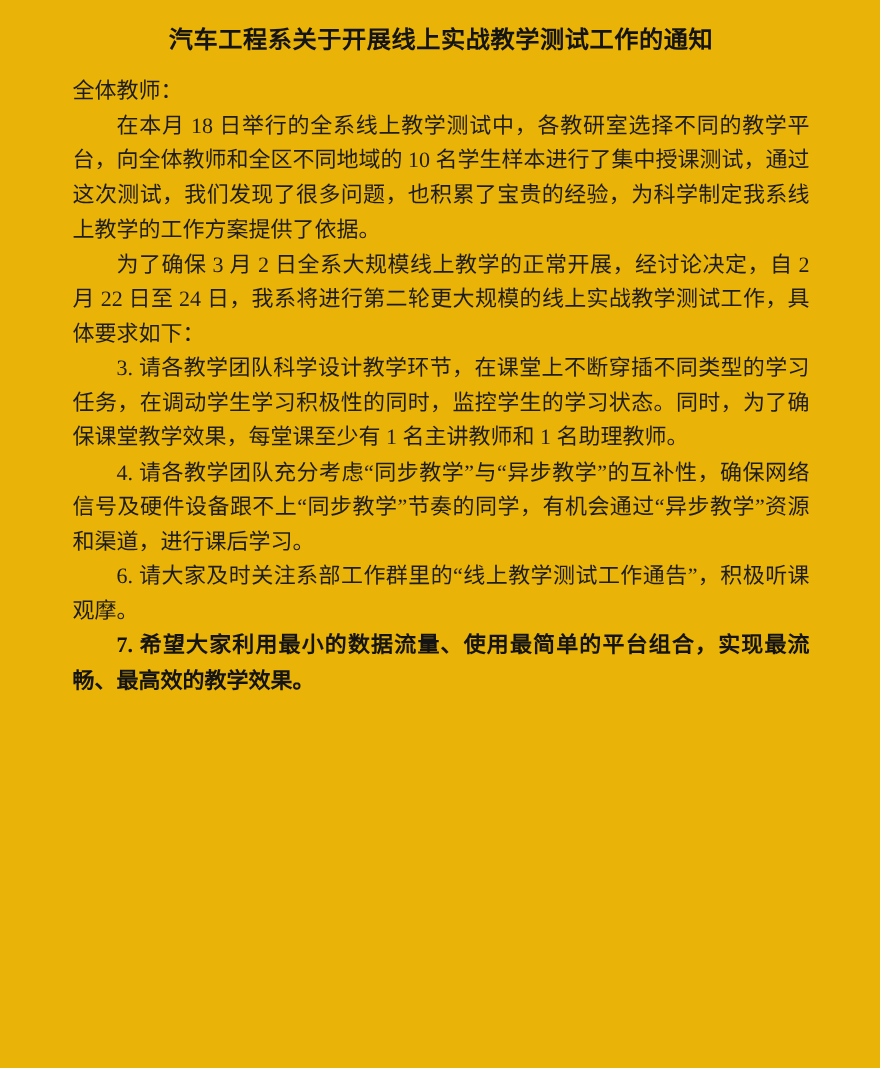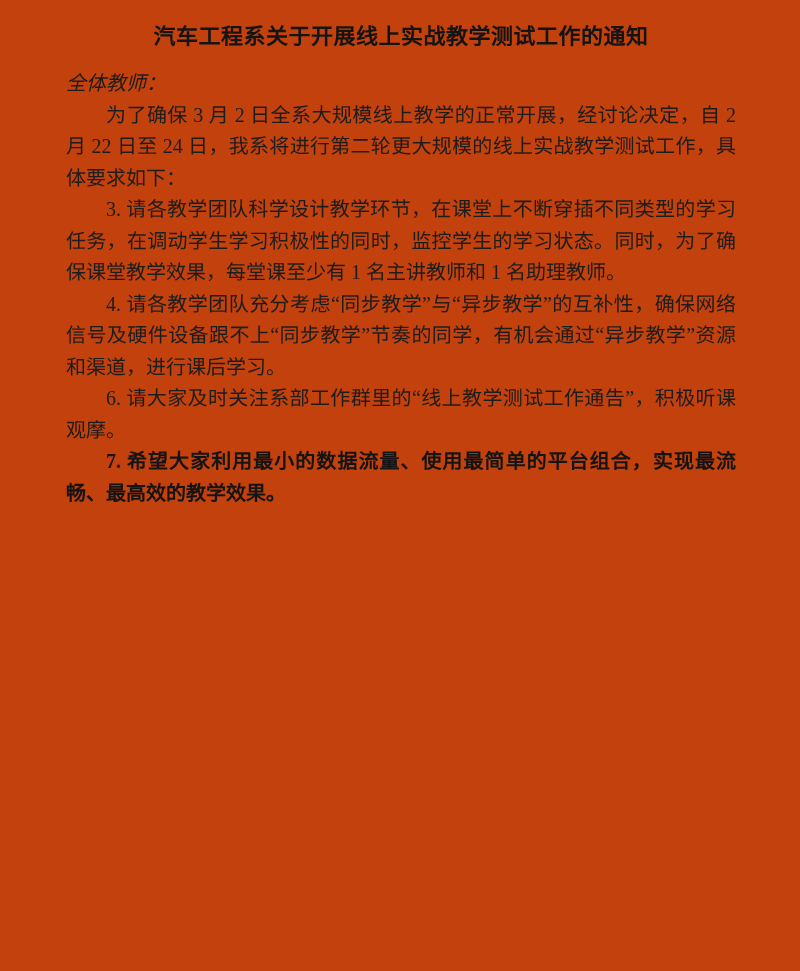--- a/index.html
+++ b/index.html
@@ -12,21 +12,21 @@
     background: #fdfdfd;
     overflow: hidden;
     color: #1d1d1d;
     font-family: "Liberation Serif", "DejaVu Serif", serif;
   }
   .page {
     box-sizing: border-box;
     width: 800px;
     height: 971px;
     padding: 22px 64px 0 66px;
-    background: #c2410c;
+    background: #eab308;
   }
   .doc-title {
     font-family: "Liberation Sans", "DejaVu Sans", sans-serif;
     font-weight: bold;
     font-size: 22px;
     line-height: 30px;
     text-align: center;
     letter-spacing: 0.5px;
     margin: 0 0 16px 0;
     color: #141414;
@@ -35,41 +35,41 @@
     margin: 0;
     font-size: 20px;
     line-height: 31.5px;
     text-align: justify;
     text-justify: inter-ideograph;
     text-indent: 2em;
     word-break: break-all;
   }
   p.salutation {
     text-indent: 0;
-    font-style: italic;
   }
   p.bold, .bold {
     font-weight: bold;
     color: #141414;
   }
   .para-spacer {
     height: 22px;
   }
 </style>
 </head>
 <body>
 
 <div class="page">
 
   <h1 class="doc-title">汽车工程系关于开展线上实战教学测试工作的通知</h1>
 
   <div class="body-text">
 
     <p class="salutation">全体教师：</p>
 
+    <p>在本月 18 日举行的全系线上教学测试中，各教研室选择不同的教学平台，向全体教师和全区不同地域的 10 名学生样本进行了集中授课测试，通过这次测试，我们发现了很多问题，也积累了宝贵的经验，为科学制定我系线上教学的工作方案提供了依据。</p>
 
     <p>为了确保 3 月 2 日全系大规模线上教学的正常开展，经讨论决定，自 2 月 22 日至 24 日，我系将进行第二轮更大规模的线上实战教学测试工作，具体要求如下：</p>
 
 
 
     <p>3. 请各教学团队科学设计教学环节，在课堂上不断穿插不同类型的学习任务，在调动学生学习积极性的同时，监控学生的学习状态。同时，为了确保课堂教学效果，每堂课至少有 1 名主讲教师和 1 名助理教师。</p>
 
     <p>4. 请各教学团队充分考虑“同步教学”与“异步教学”的互补性，确保网络信号及硬件设备跟不上“同步教学”节奏的同学，有机会通过“异步教学”资源和渠道，进行课后学习。</p>
 
 

